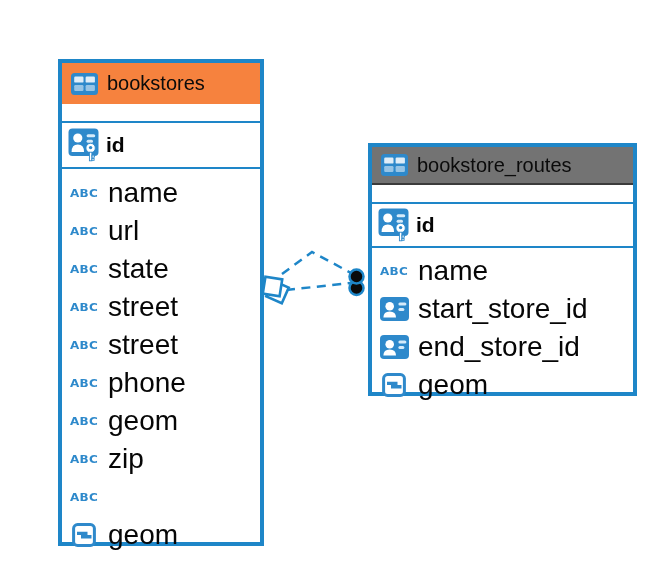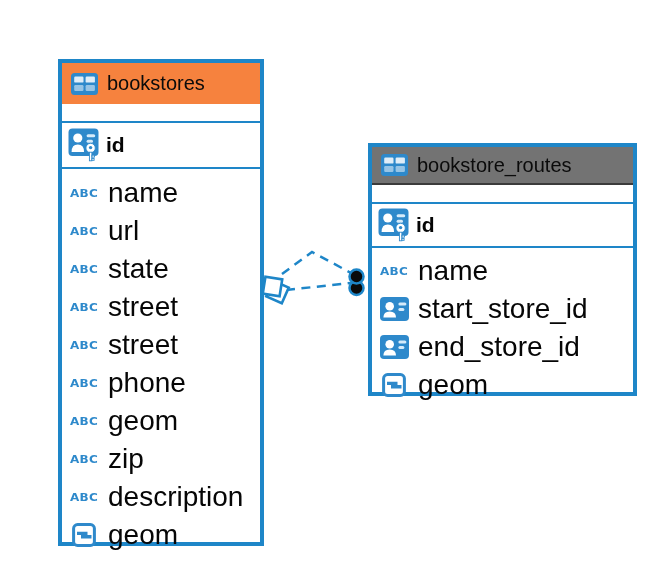--- a/index.html
+++ b/index.html
@@ -127,21 +127,20 @@
     <div class="col-row">
       <span class="icon-cell">
           <span class="abc">ABC</span>
         </span>
       <span class="col-label">zip</span>
     </div>
     <div class="col-row">
       <span class="icon-cell">
           <span class="abc">ABC</span>
         </span>
-      <span class="col-label">description</span>
     </div>
     <div class="col-row">
       <span class="icon-cell">
         <svg width="24" height="24" viewBox="0 0 24 24">
           <rect x="1.6" y="1.6" width="20.8" height="20.8" rx="4" fill="#ffffff" stroke="#2E89CB" stroke-width="3"></rect>
           <path d="M5 8.8 h10.5 v3.3 h4 v3.3 H9 v-3.3 H5 Z" fill="#2E89CB"></path>
         </svg>
       </span>
       <span class="col-label">geom</span>
     </div>

